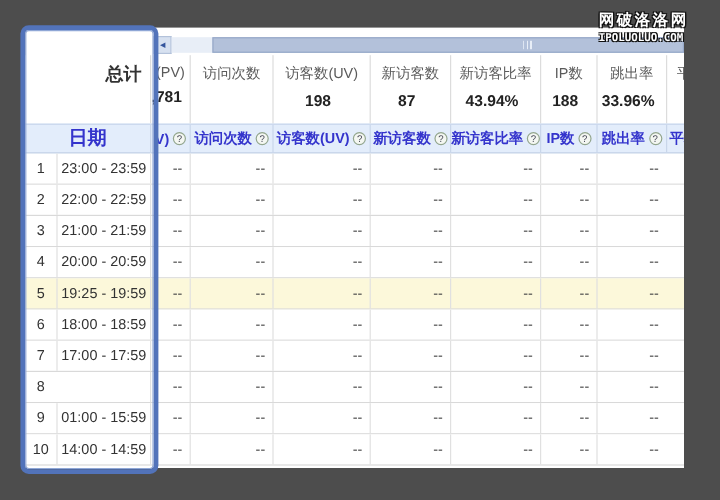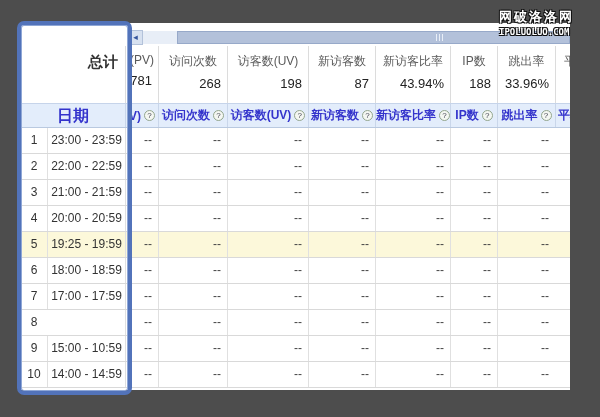--- a/index.html
+++ b/index.html
@@ -28,21 +28,21 @@
             background:var(--scroll-thumb,#b3c1da);border:1px solid #97a9c9;box-sizing:border-box;}
   .hs-grip{position:absolute;left:258px;top:2px;width:9px;height:7px;
            background:repeating-linear-gradient(90deg,#e8eef7 0,#e8eef7 1px,transparent 1px,transparent 3px);}
 
   
   .summary-row{position:absolute;left:0;top:23px;width:549px;height:57px;background:#fff;}
   .sum-total{position:absolute;left:0;top:7px;width:97px;text-align:right;
              font-size:15px;font-weight:bold;color:#333;}
   .sum-cell{position:absolute;top:0;height:57px;border-left:1px solid #dcdcdc;box-sizing:border-box;}
   .sum-label{margin-top:7px;font-size:12px;color:#5a5a5a;text-align:center;white-space:nowrap;overflow:hidden;}
-  .sum-value{margin-top:6px;font-size:13px;font-weight:normal;color:#222;text-align:right;
+  .sum-value{margin-top:6px;font-size:13px;font-weight:bold;color:#222;text-align:center;
              padding-right:6px;white-space:nowrap;}
   .sum-cell.last .sum-label{text-align:left;padding-left:8px;}
 
   
   .header-row{position:absolute;left:0;top:80px;width:549px;height:25px;
               background:var(--header-bg,#e3edfb);
               border-top:1px solid #c6d4ea;border-bottom:1px solid #b9c9e0;box-sizing:border-box;}
   .date-head{position:absolute;left:0;top:0;width:104px;height:23px;line-height:23px;text-align:center;
              color:var(--header-text,#3434cc);font-weight:bold;font-size:16px;cursor:pointer;}
   .head-cell{position:absolute;top:0;height:23px;display:flex;align-items:center;justify-content:center;
@@ -90,21 +90,20 @@
 
     <div class="summary-row">
       <div class="sum-total">总计</div>
       <div id="summary-cells">
           <div class="sum-cell" style="left: 104px; width: 33px;">
             <div class="sum-label">(PV)</div>
             <div class="sum-value">,781</div>
           </div>
           <div class="sum-cell" style="left: 137px; width: 69px;">
             <div class="sum-label">访问次数</div>
-            <div class="sum-value">268</div>
           </div>
           <div class="sum-cell" style="left: 206px; width: 81px;">
             <div class="sum-label">访客数(UV)</div>
             <div class="sum-value">198</div>
           </div>
           <div class="sum-cell" style="left: 287px; width: 67px;">
             <div class="sum-label">新访客数</div>
             <div class="sum-value">87</div>
           </div>
           <div class="sum-cell" style="left: 354px; width: 75px;">
@@ -246,21 +245,21 @@
           <div class="cell-val" style="left: 104px; width: 33px;">--</div>
           <div class="cell-val" style="left: 137px; width: 69px;">--</div>
           <div class="cell-val" style="left: 206px; width: 81px;">--</div>
           <div class="cell-val" style="left: 287px; width: 67px;">--</div>
           <div class="cell-val" style="left: 354px; width: 75px;">--</div>
           <div class="cell-val" style="left: 429px; width: 47px;">--</div>
           <div class="cell-val" style="left: 476px; width: 58px;">--</div>
         </div>
         <div class="data-row" style="top: 313px;">
           <div class="cell-num">9</div>
-          <div class="cell-date">15:00 - 10:59</div>
+          <div class="cell-date">01:00 - 15:59</div>
           <div class="cell-val" style="left: 104px; width: 33px;">--</div>
           <div class="cell-val" style="left: 137px; width: 69px;">--</div>
           <div class="cell-val" style="left: 206px; width: 81px;">--</div>
           <div class="cell-val" style="left: 287px; width: 67px;">--</div>
           <div class="cell-val" style="left: 354px; width: 75px;">--</div>
           <div class="cell-val" style="left: 429px; width: 47px;">--</div>
           <div class="cell-val" style="left: 476px; width: 58px;">--</div>
         </div>
         <div class="data-row" style="top: 339px;">
           <div class="cell-num">10</div>

